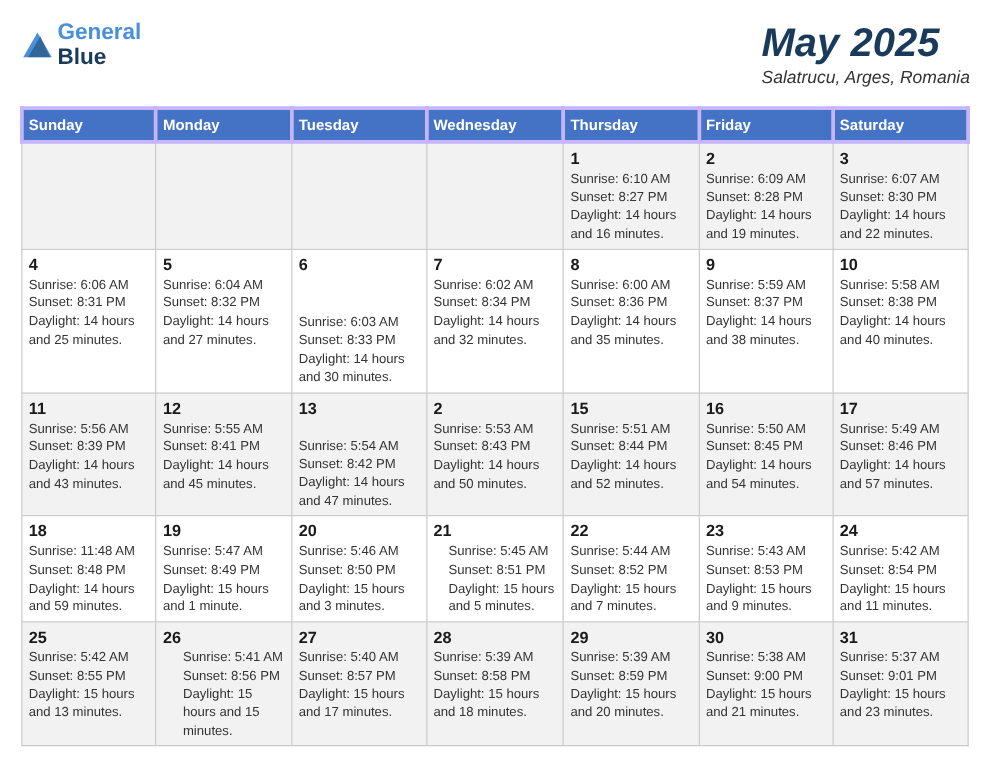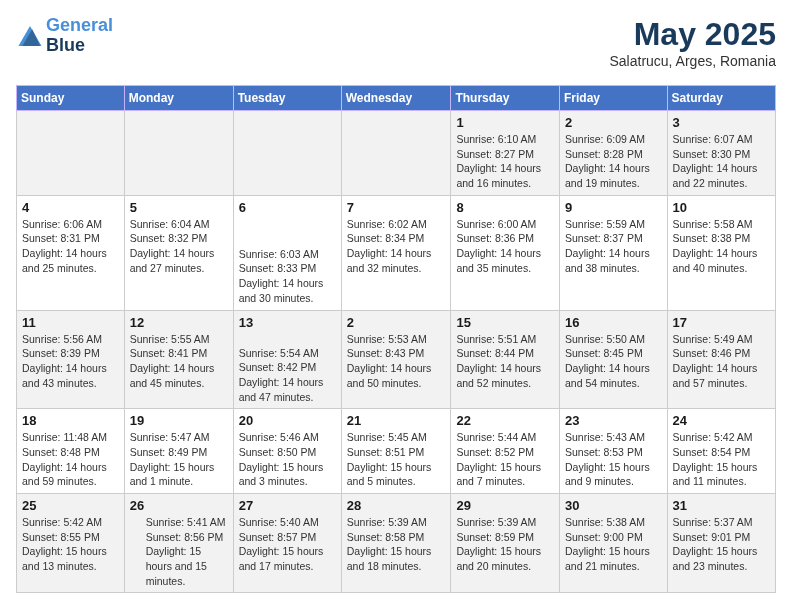--- a/index.html
+++ b/index.html
@@ -29,21 +29,22 @@
     .logo-text span {
       color: #4a90d9;
     }
     .logo-icon {
       width: 24px;
       height: 20px;
       margin-left: 2px;
       margin-right: 4px;
     }
     .title-block {
-      text-align: right;
+      text-align: left;
+      font-style: italic;
     }
     .month-title {
       font-size: 32px;
       font-weight: bold;
       color: #1a3a5c;
     }
     .subtitle {
       font-size: 14px;
       color: #333;
     }
@@ -52,21 +53,21 @@
       border-collapse: collapse;
       font-size: 11px;
     }
     thead th {
       background-color: #4472C4;
       color: #fff;
       padding: 5px 4px;
       text-align: left;
       font-size: 12px;
       font-weight: bold;
-      border: 1px solid #c4b5fd;
+      border: 3px solid #c4b5fd;
     }
     tbody tr {
       vertical-align: top;
     }
     tbody td {
       border: 1px solid #ccc;
       padding: 4px 5px;
       height: 78px;
       width: 113px;
     }
@@ -252,21 +253,21 @@
 Daylight: 15 hours and 1 minute.</div>
         </td>
         <td>
           <span class="day-number">20</span>
           <div class="day-info" style="white-space: pre-line;">Sunrise: 5:46 AM
 Sunset: 8:50 PM
 Daylight: 15 hours and 3 minutes.</div>
         </td>
         <td>
           <span class="day-number">21</span>
-          <div class="day-info" style="white-space: pre-line;">Sunrise: 5:45 AM
+          <div class="day-info" style="white-space: pre-line; margin-left: 12px;">Sunrise: 5:45 AM
 Sunset: 8:51 PM
 Daylight: 15 hours and 5 minutes.</div>
         </td>
         <td>
           <span class="day-number">22</span>
           <div class="day-info" style="white-space: pre-line;">Sunrise: 5:44 AM
 Sunset: 8:52 PM
 Daylight: 15 hours and 7 minutes.</div>
         </td>
         <td>

